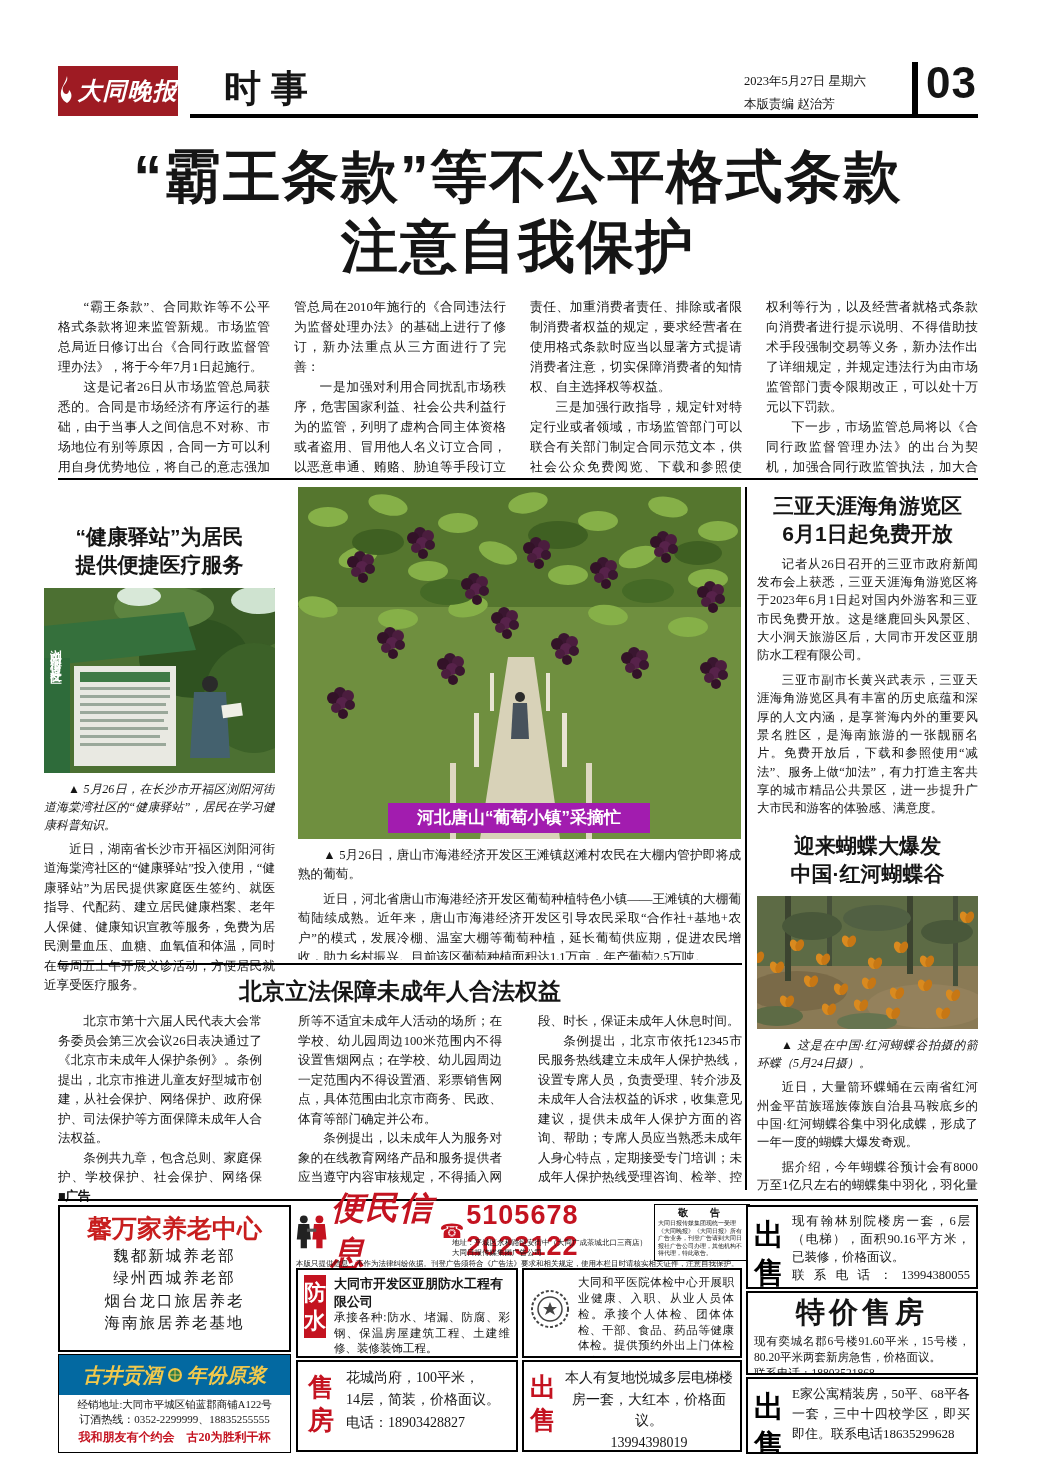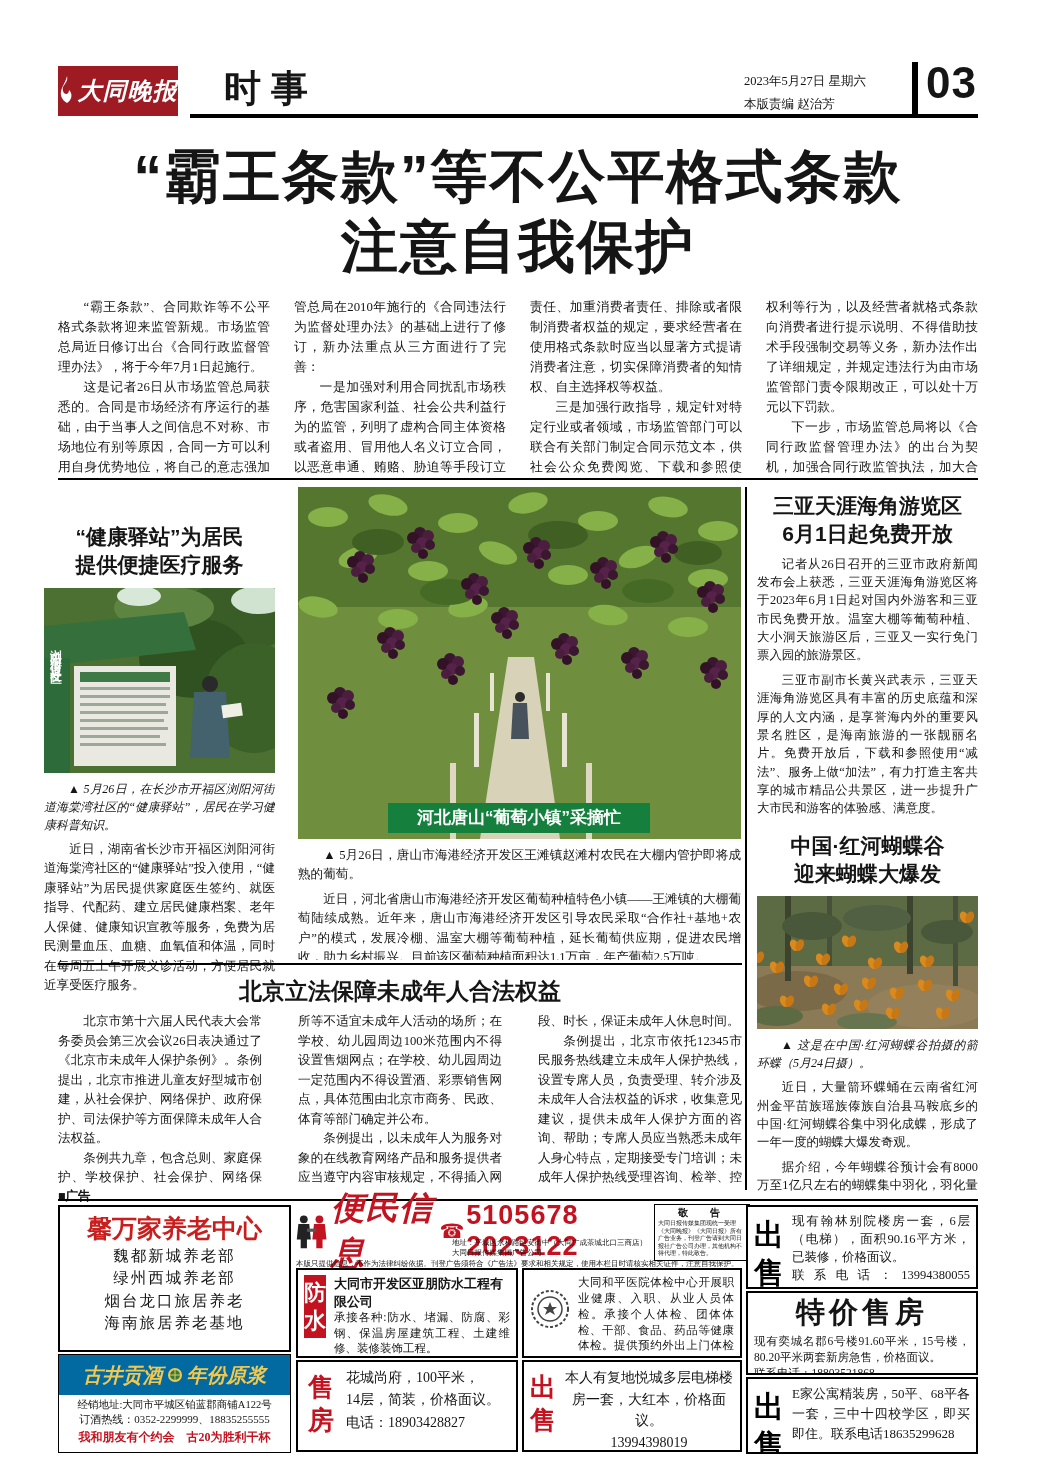--- a/index.html
+++ b/index.html
@@ -31,21 +31,21 @@
   .art-title{font-weight:900;text-align:center;line-height:1.35;}
   #health-col{left:44px;top:492px;width:231px;height:468px;overflow:hidden;margin-top:31px;}
   #health-col .art-title{font-size:21px;}
   #health-photo{position:relative;width:231px;height:185px;margin-top:8px;background:#4c7032;overflow:hidden;}
   .photo-vtext{position:absolute;left:4px;top:52px;color:#fff;writing-mode:vertical-rl;
                font-size:11.5px;letter-spacing:4px;font-weight:bold;}
   .caption{font-size:12px;line-height:1.5;font-style:italic;margin-top:7px;}
   .bodytext{font-size:12.6px;line-height:1.55;margin-top:6px;}
   #grape-block{left:298px;top:487px;width:443px;height:473px;overflow:hidden;}
   #grape-photo{position:relative;width:443px;height:352px;background:#6f8f3f;overflow:hidden;}
-  #grape-band{position:absolute;left:90px;bottom:6px;width:262px;height:30px;background:#15803d;
+  #grape-band{position:absolute;left:90px;bottom:6px;width:262px;height:30px;background:#a21caf;
               color:#fff;text-align:center;line-height:30px;font-size:17px;font-weight:bold;}
   #right-col{left:757px;top:492px;width:221px;height:700px;overflow:hidden;}
   #right-col .art-title{font-size:21px;}
   #right-col .bodytext{font-size:12.4px;line-height:1.48;}
   #bfly-title{margin-top:14px;}
   #bfly-photo{position:relative;width:221px;height:133px;margin-top:8px;background:#5d6b45;overflow:hidden;}
   
   #bj-title{left:58px;top:976px;width:684px;text-align:center;font-size:23px;font-weight:900;}
   #bj-cols{left:58px;top:1012px;width:684px;height:176px;display:flex;gap:36px;overflow:hidden;}
   .bj-col{flex:1;font-size:12.6px;line-height:1.55;}
@@ -249,25 +249,25 @@
     <p class="bodytext ind jp">近日，河北省唐山市海港经济开发区葡萄种植特色小镇——王滩镇的大棚葡萄陆续成熟。近年来，唐山市海港经济开发区引导农民采取“合作社+基地+农户”的模式，发展冷棚、温室大棚等葡萄种植，延长葡萄供应期，促进农民增收，助力乡村振兴。目前该区葡萄种植面积达1.1万亩，年产葡萄2.5万吨。</p>
   </div>
 
   <div class="abs vrule" style="left:745px;top:487px;height:703px;"></div>
 
   <div id="right-col" class="abs">
     <div class="art-title sans">
       <div>三亚天涯海角游览区</div>
       <div>6月1日起免费开放</div>
     </div>
-    <p class="bodytext ind jp">记者从26日召开的三亚市政府新闻发布会上获悉，三亚天涯海角游览区将于2023年6月1日起对国内外游客和三亚市民免费开放。温室大棚等葡萄种植、大小洞天旅游区后，三亚又一实行免门票入园的旅游景区。</p>
+    <p class="bodytext ind jp">记者从26日召开的三亚市政府新闻发布会上获悉，三亚天涯海角游览区将于2023年6月1日起对国内外游客和三亚市民免费开放。这是继鹿回头风景区、大小洞天旅游区后，大同市开发区亚朋防水工程有限公司。</p>
     <p class="bodytext ind jp">三亚市副市长黄兴武表示，三亚天涯海角游览区具有丰富的历史底蕴和深厚的人文内涵，是享誉海内外的重要风景名胜区，是海南旅游的一张靓丽名片。免费开放后，下载和参照使用“减法”、服务上做“加法”，有力打造主客共享的城市精品公共景区，进一步提升广大市民和游客的体验感、满意度。</p>
     <div class="art-title sans" id="bfly-title">
+      <div>迎来蝴蝶大爆发</div>
       <div>中国·红河蝴蝶谷</div>
-      <div>迎来蝴蝶大爆发</div>
     </div>
     <div id="bfly-photo">
       <svg width="221" height="133" viewBox="0 0 221 133">
         <defs>
           <g id="bf">
               <ellipse cx="-3" cy="0" rx="4" ry="6" fill="#d98a1f" transform="rotate(-24)"></ellipse>
                      <ellipse cx="3" cy="0" rx="4" ry="6" fill="#c77714" transform="rotate(24)"></ellipse>
             </g>
         </defs>
         <rect width="221" height="133" fill="#5d6b45"></rect>

